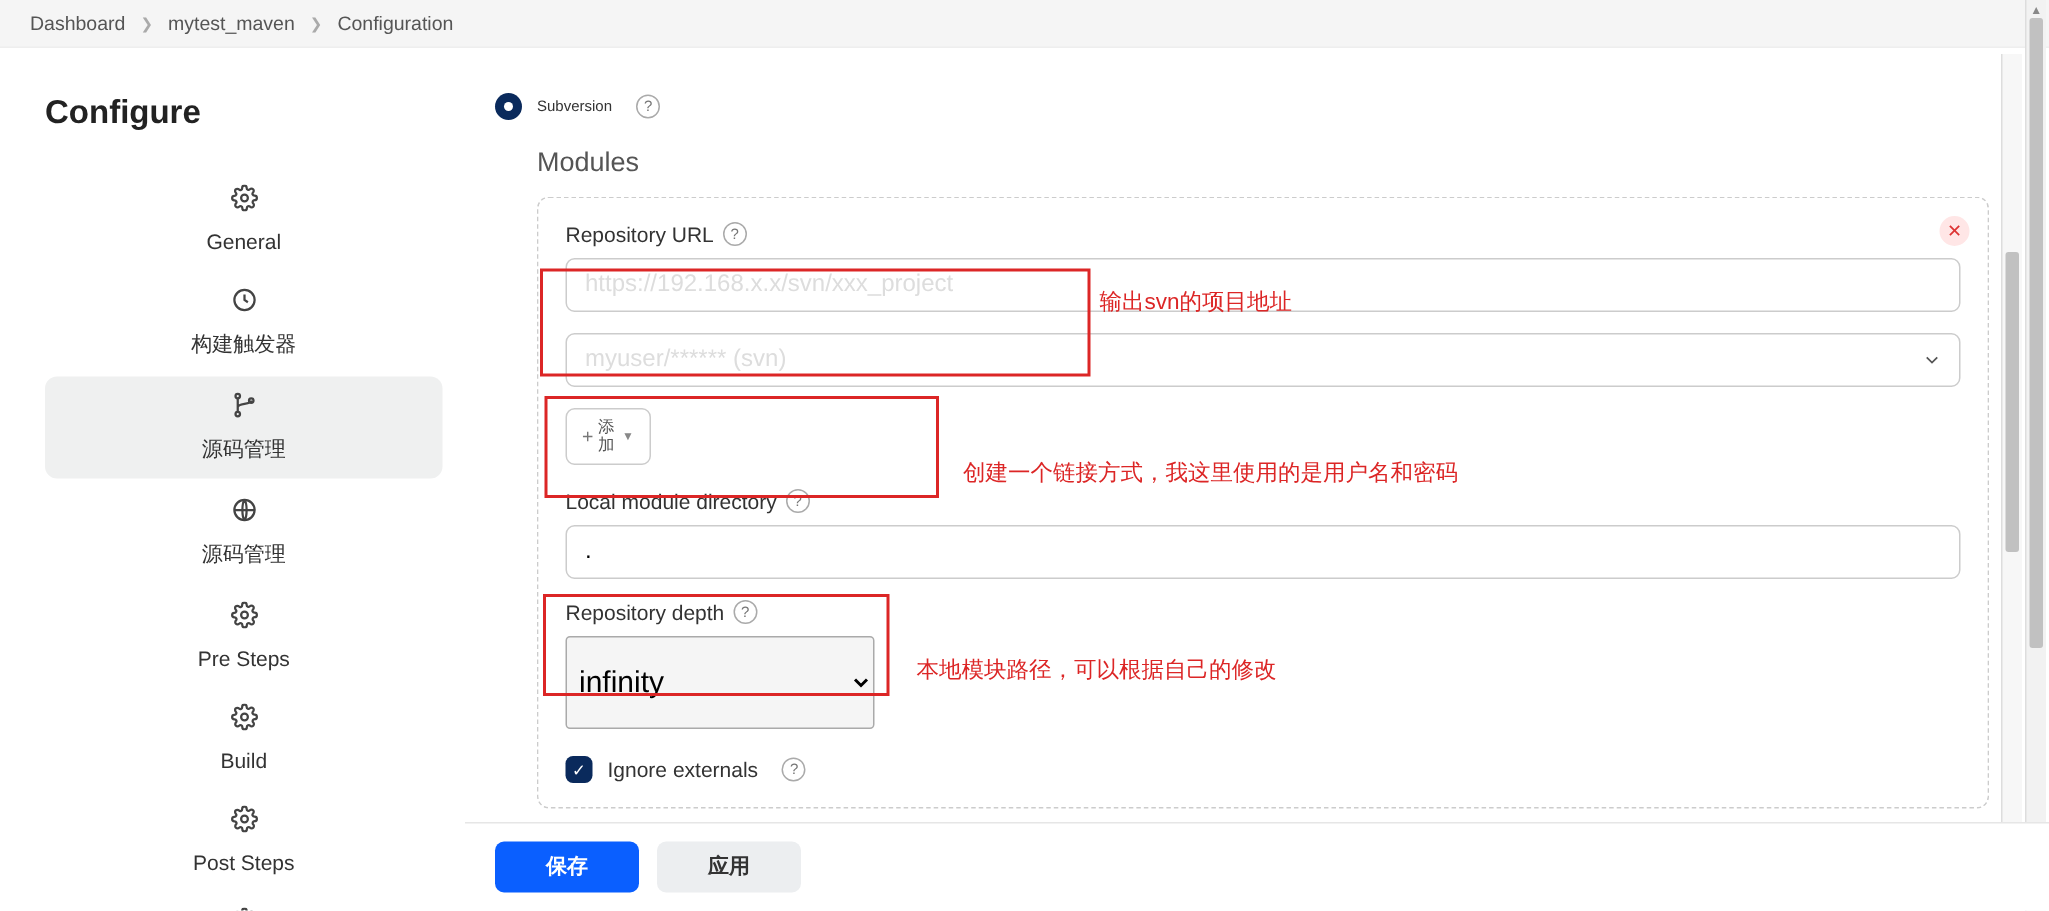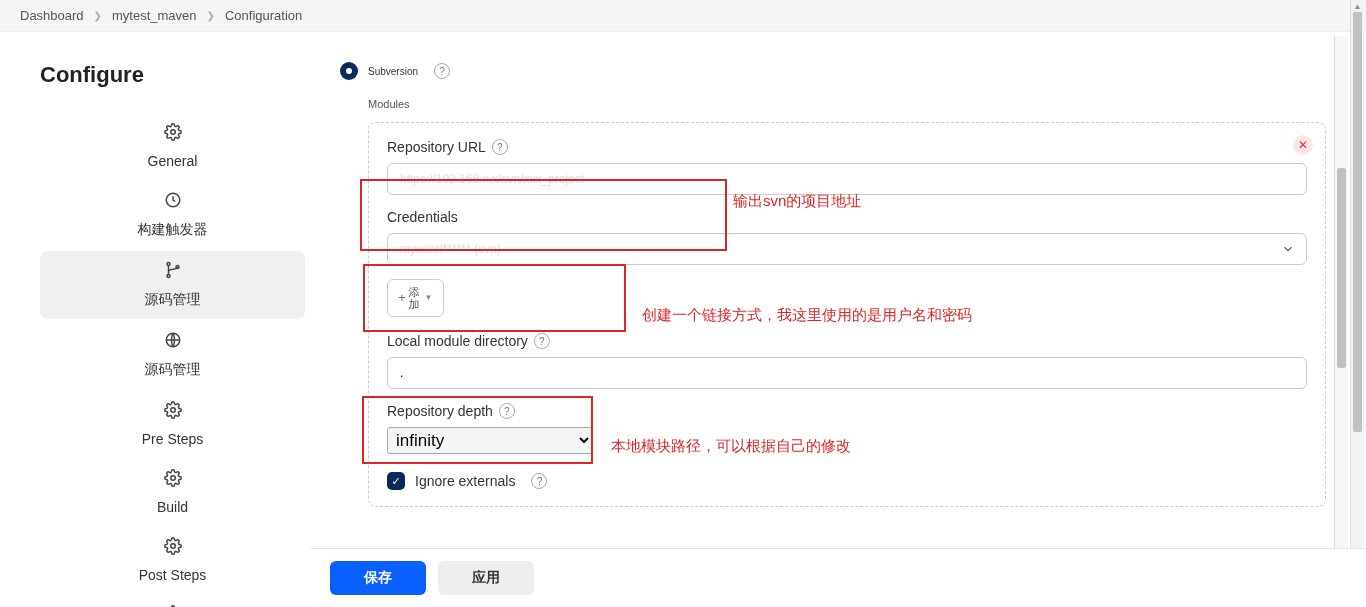--- a/index.html
+++ b/index.html
@@ -4,52 +4,52 @@
   <style>
     * { margin: 0; padding: 0; box-sizing: border-box; font-family: -apple-system, BlinkMacSystemFont, "Segoe UI", "Microsoft YaHei", sans-serif; }
     body { background: #fff; color: #333; font-size: 14px; width: 1366px; height: 607px; overflow: hidden; position: relative; }
     
     .breadcrumb { background: #f5f5f5; padding: 8px 20px; border-bottom: 1px solid #eee; font-size: 13px; color: #555; display: flex; align-items: center; gap: 10px; }
     .breadcrumb-item { cursor: pointer; }
     .breadcrumb-sep { color: #aaa; font-size: 10px; }
     
     .main-area { display: flex; height: calc(100% - 36px); }
     
-    .sidebar { width: 310px; padding: 30px 15px 20px 30px; margin-left: 10px; }
+    .sidebar { width: 310px; padding: 30px 15px 20px 30px; }
     .sidebar h1 { font-size: 22px; font-weight: 700; margin-bottom: 25px; color: #222; }
     .side-item { display: flex; align-items: center; gap: 12px; padding: 10px 14px; border-radius: 8px; cursor: pointer; margin-bottom: 2px; font-size: 14px; color: #333; flex-direction: column; }
     .side-item.active { background: #eff0f0; font-weight: 500; }
     .side-icon { width: 18px; height: 18px; display: flex; align-items: center; justify-content: center; color: #444; flex-shrink: 0; }
     
     .content { flex: 1; padding: 30px 40px 0 20px; overflow-y: auto; position: relative; }
     
     .radio-row { display: flex; align-items: center; gap: 10px; margin-bottom: 18px; }
     .radio-dot { width: 18px; height: 18px; border-radius: 50%; background: #0a2a5c; display: flex; align-items: center; justify-content: center; }
     .radio-dot::after { content: ''; width: 6px; height: 6px; background: #fff; border-radius: 50%; }
     .radio-label { font-size: 10px; color: #333; }
     
     .help-q { width: 16px; height: 16px; border-radius: 50%; border: 1px solid #aaa; display: inline-flex; align-items: center; justify-content: center; font-size: 10px; color: #777; margin-left: 6px; cursor: pointer; }
     
     .section-indent { margin-left: 28px; }
-    .section-label { font-size: 11px; color: #555; margin-bottom: 12px; }
+    .section-label { font-size: 18px; color: #555; margin-bottom: 12px; }
     
     .module-box { border: 1px dashed #ccc; border-radius: 8px; padding: 16px 18px; position: relative; }
     
     .field-label { font-size: 14px; color: #333; margin-bottom: 8px; display: flex; align-items: center; }
-    .text-input { width: 100%; border: 1px solid #ccc; border-radius: 6px; padding: 8px 12px; font-size: 12px; margin-bottom: 14px; background: #fff; }
+    .text-input { width: 100%; border: 1px solid #ccc; border-radius: 6px; padding: 8px 12px; font-size: 16px; margin-bottom: 14px; background: #fff; }
     .text-input.blur { color: #ddd; }
     .select-wrap { position: relative; width: 100%; margin-bottom: 14px; }
     .select-wrap .text-input { padding-right: 30px; margin-bottom: 0; }
     .chev { position: absolute; right: 12px; top: 50%; transform: translateY(-50%); pointer-events: none; }
     
     .add-btn { border: 1px solid #ccc; border-radius: 6px; padding: 6px 10px; font-size: 11px; line-height: 1.2; display: inline-flex; align-items: center; gap: 3px; cursor: pointer; background: #fff; color: #555; }
     .add-btn .plus { font-size: 13px; color: #777; }
     .add-btn .caret { font-size: 8px; color: #888; margin-left: 2px; }
     
-    .select-native { border: 1px solid #aaa; border-radius: 3px; padding: 2px 4px; font-size: 17px; background: #f5f5f5; }
+    .select-native { border: 1px solid #aaa; border-radius: 3px; padding: 18px 4px; font-size: 20px; background: #f5f5f5; }
     
     .checkbox-row { display: flex; align-items: center; gap: 10px; margin-top: 4px; }
     .chk { width: 18px; height: 18px; border-radius: 5px; background: #0a2a5c; display: flex; align-items: center; justify-content: center; color: #fff; font-size: 11px; }
     
     .close-x { position: absolute; right: 12px; top: 12px; width: 20px; height: 20px; border-radius: 50%; background: #ffe6e6; color: #d33; display: flex; align-items: center; justify-content: center; font-size: 12px; cursor: pointer; }
     
     .footer { position: absolute; bottom: 0; left: 310px; right: 0; padding: 12px 20px; border-top: 1px solid #e6e6e6; background: #fff; display: flex; gap: 12px; z-index: 10; }
     .btn { border: none; border-radius: 6px; padding: 8px 34px; font-size: 14px; font-weight: 600; cursor: pointer; }
     .btn-primary { background: #0a5fff; color: #fff; }
     .btn-secondary { background: #eceef0; color: #333; }
@@ -178,23 +178,20 @@
 
       <div class="module-box">
         <span class="close-x">✕</span>
         
         <div class="field-label">
           <span>Repository URL</span>
           <span class="help-q">?</span>
         </div>
         <input class="text-input blur" value="https://192.168.x.x/svn/xxx_project" style="">
         
-        <div class="field-label">
-          <span>Credentials</span>
-        </div>
         <div class="select-wrap">
           <input class="text-input blur" readonly="" value="myuser/****** (svn)" style="">
           <span class="chev">
               <svg width="14" height="14" viewBox="0 0 24 24" fill="none" stroke="#555" stroke-width="2">
                 <path d="M6 9l6 6 6-6"></path>
               </svg>
             </span>
         </div>
         <div style="margin:6px 0 16px 0;">
           <button class="add-btn">

